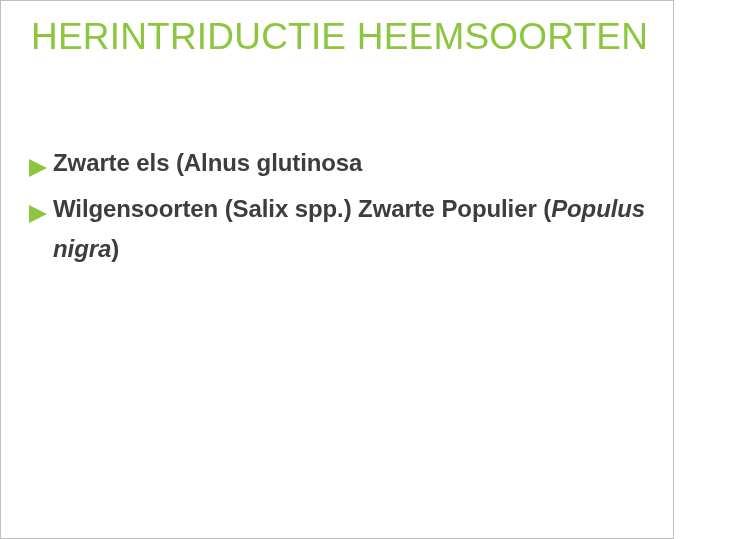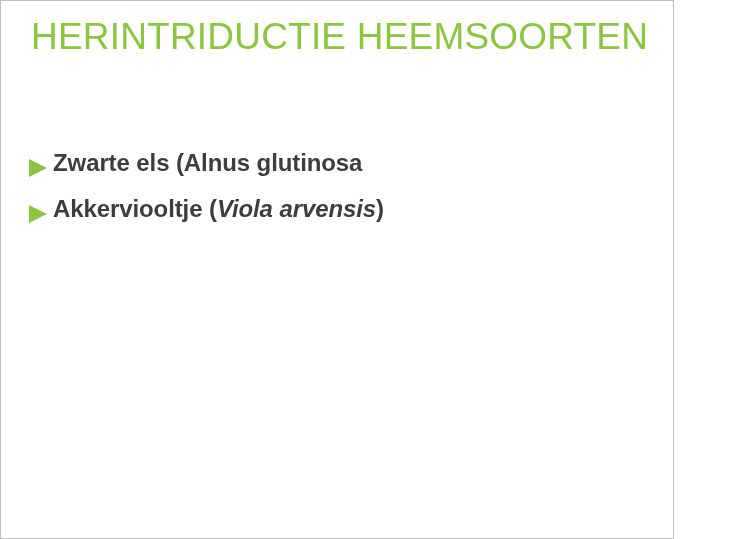--- a/index.html
+++ b/index.html
@@ -74,25 +74,25 @@
 
     <div class="bullet-row">
       <span class="bullet-marker">
         <svg width="22" height="22" viewBox="0 0 22 22">
             <polygon points="2,2 20,11 2,20" fill="#8CC63E"></polygon>
           </svg>
       </span>
       <span class="bullet-text" style="color: rgb(61, 61, 61);"><span>Zwarte els (Alnus glutinosa</span></span>
     </div>
 
-
     <div class="bullet-row">
       <span class="bullet-marker">
         <svg width="22" height="22" viewBox="0 0 22 22">
             <polygon points="2,2 20,11 2,20" fill="#8CC63E"></polygon>
           </svg>
       </span>
-      <span class="bullet-text" style="color: rgb(61, 61, 61);"><span>Akkerviooltje (</span><i>Viola arvensis</i><span>)</span></span>
+      <span class="bullet-text" style="color: rgb(61, 61, 61);"><span>Wilgensoorten (Salix spp.) Zwarte Populier (</span><i>Populus nigra</i><span>)</span></span>
     </div>
+
 
 
   </div>
 </div>
 
 </body></html>

